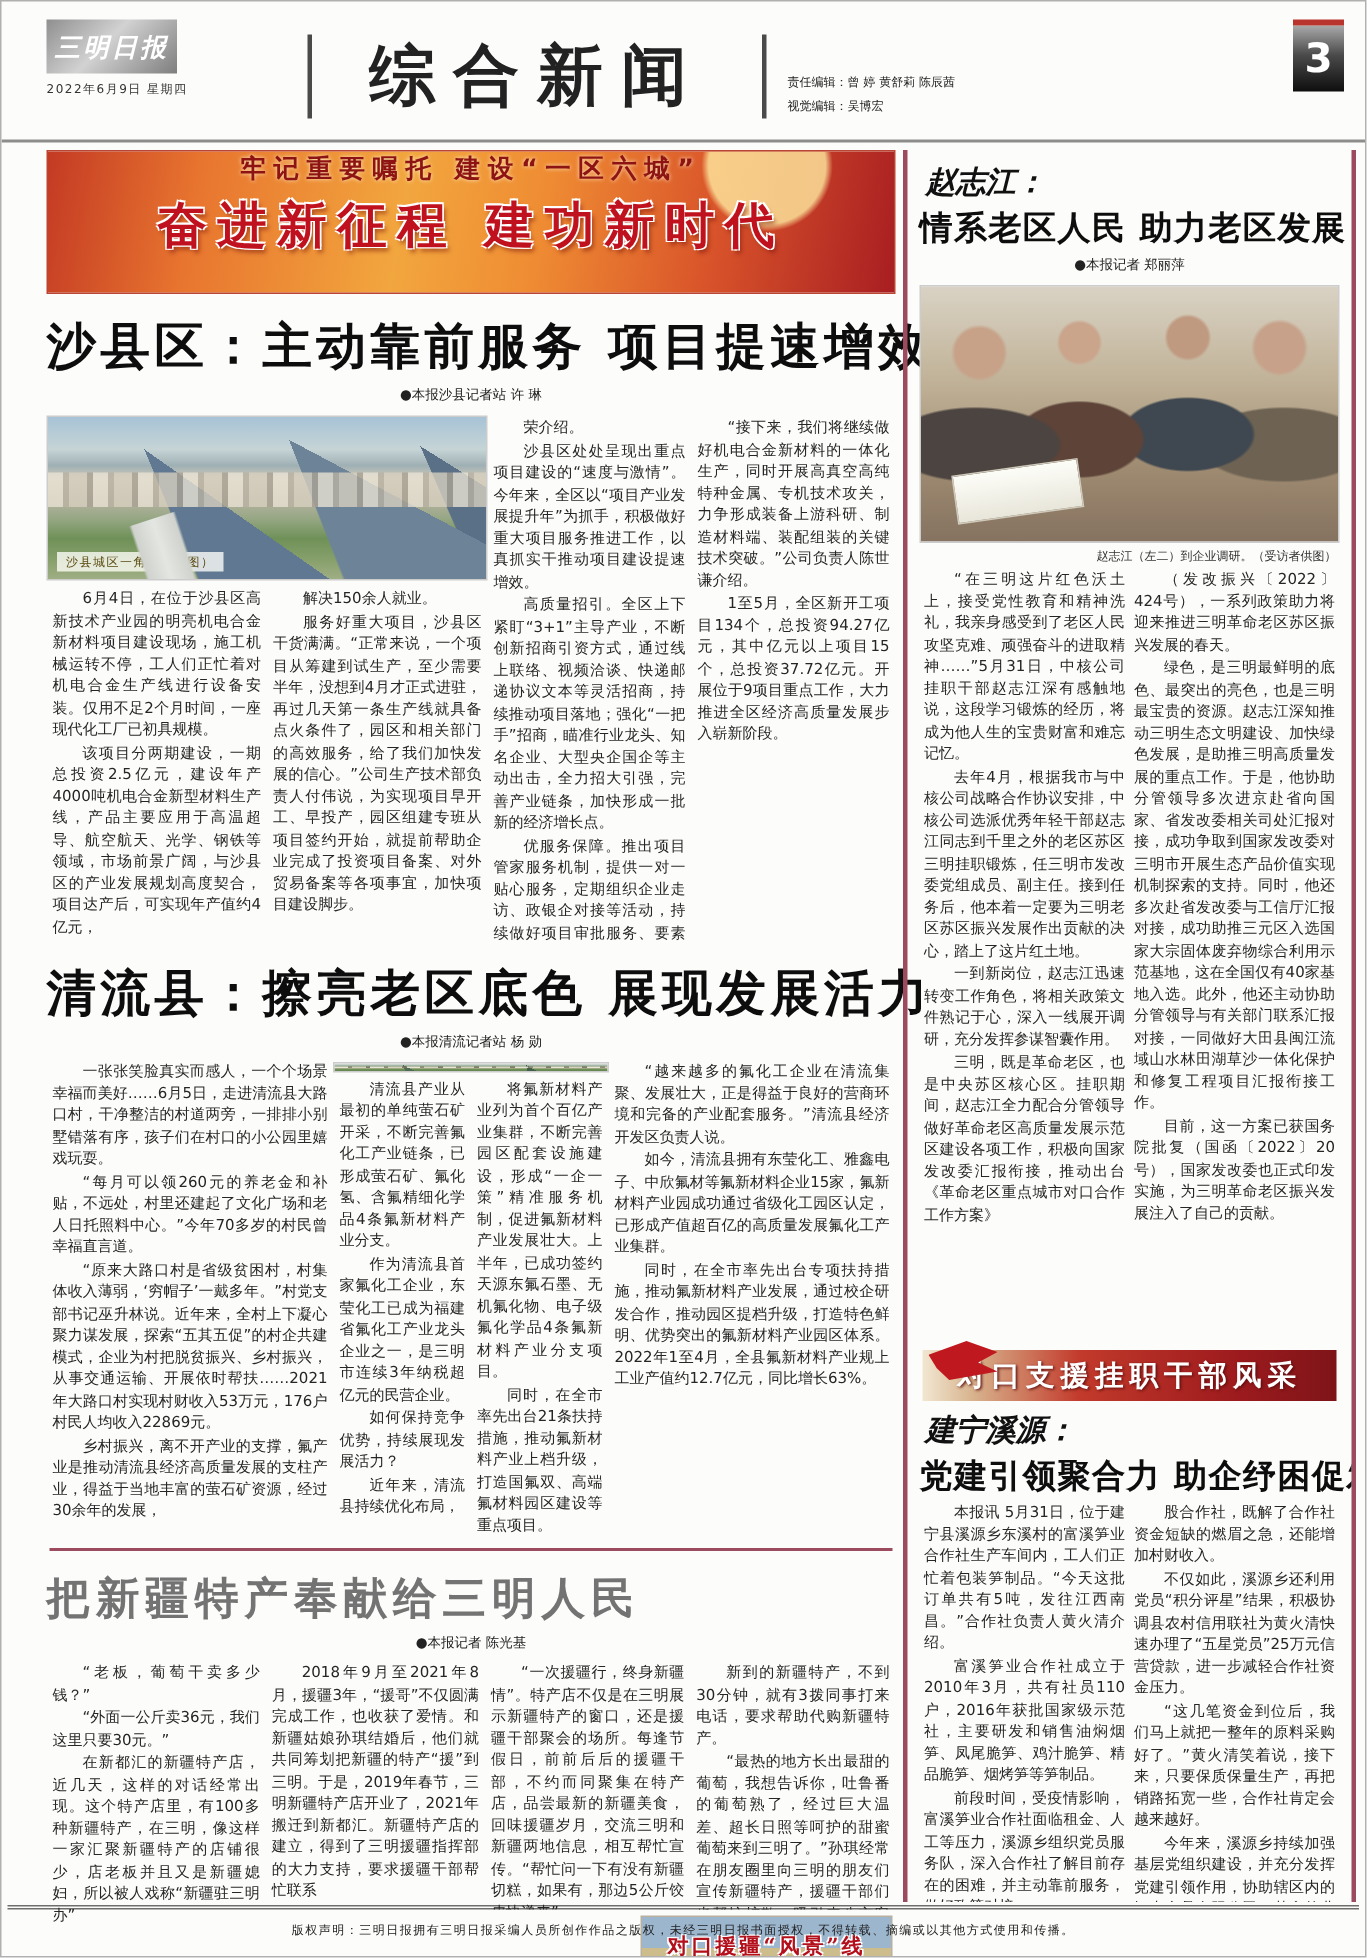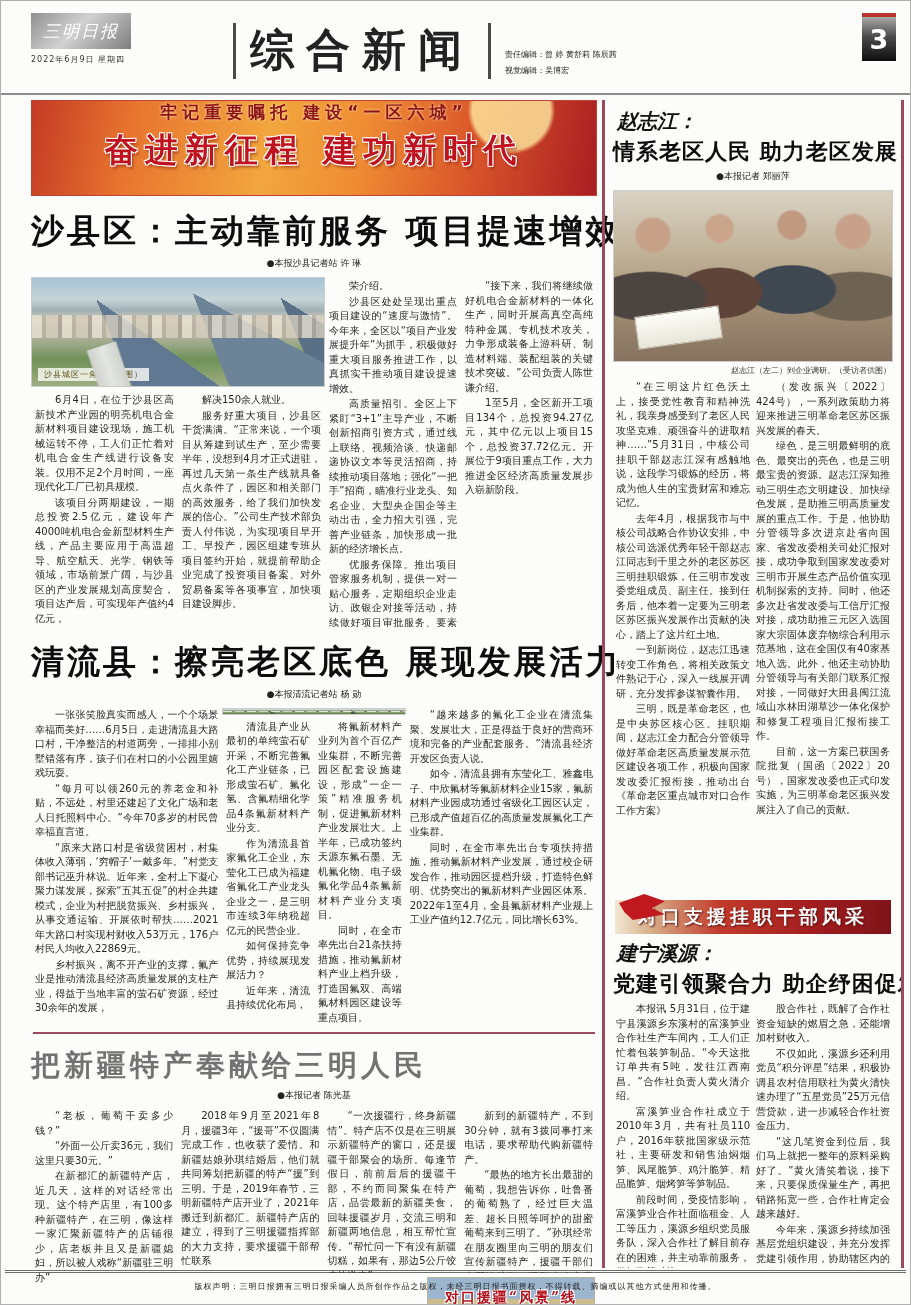--- a/index.html
+++ b/index.html
@@ -5,23 +5,23 @@
   * { box-sizing: border-box; margin: 0; padding: 0; }
   html,body { background:#d9d9d9; }
   .page {
     width: 911px; height: 1305px; margin: 0 auto; position: relative;
     background: #fcfcfa; border: 1px solid #b0b0b0;
     font-family: "DejaVu Sans", sans-serif; color: #1c1c1c; overflow: hidden;
   }
   
   .header { height: 94px; display: flex; align-items: flex-start; padding: 12px 6px 0 30px; border-bottom: 2px solid #8d8d8d; }
   .masthead-wrap { width: 110px; }
-  .masthead-box { width: 100px; height: 36px; background: linear-gradient(135deg,#8f8f8f,#d2d2d2 45%,#7e7e7e); color: #fff; font-family: "DejaVu Serif", serif; font-style: italic; font-weight: normal; font-size: 17px; letter-spacing: 2px; display: flex; align-items: center; justify-content: center; }
+  .masthead-box { width: 87px; height: 36px; background: linear-gradient(135deg,#8f8f8f,#d2d2d2 45%,#7e7e7e); color: #fff; font-family: "DejaVu Serif", serif; font-style: italic; font-weight: bold; font-size: 17px; letter-spacing: 2px; display: flex; align-items: center; justify-content: center; }
   .date-line { font-size: 8px; color: #333; margin-top: 5px; letter-spacing: 1px; }
-  .section-wrap { display: flex; align-items: center; margin-left: 92px; margin-top: 8px; }
+  .section-wrap { display: flex; align-items: center; margin-left: 64px; margin-top: 8px; gap: 24px; }
   .vrule { width: 3px; height: 56px; background: #4a4a4a; }
   .section-title { font-family: "DejaVu Serif", serif; font-size: 44px; font-weight: 600; letter-spacing: 12px; color: #222; margin: 0 14px; white-space: nowrap; }
   .editors { font-size: 8px; line-height: 2.0; color: #222; margin: 34px 0 0 14px; white-space: nowrap; }
   .pagenum-box { margin-left: auto; margin-right: 8px; width: 34px; height: 48px; background: linear-gradient(180deg,#a9a9a9 0%,#4a4a4a 45%,#0e0e0e 100%); border-top: 4px solid #b8342c; color: #fff; font-size: 27px; font-weight: bold; display: flex; align-items: center; justify-content: center; }
   
   .content { display: flex; padding: 5px 2px 0 30px; height: 1172px; }
   .left-block { width: 566px; }
   .right-block { width: 302px; margin-left: 5px; border-left: 3px solid #9c4a5d; border-right: 3px solid #9c4a5d; padding: 6px 8px 0 8px; height: 1168px; overflow: hidden; }
   
   .banner { height: 96px; border: 1px solid #b43; background:

